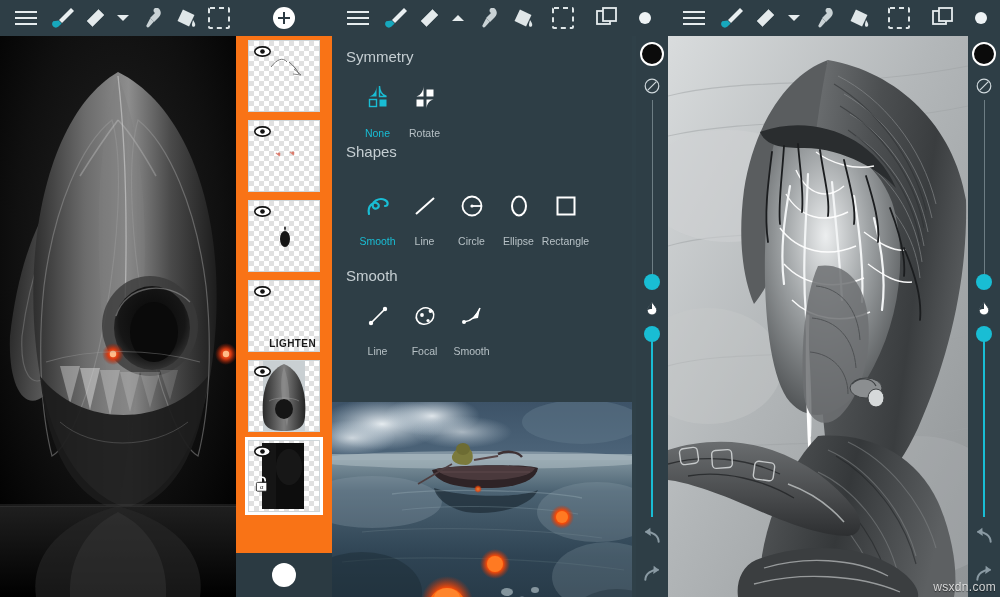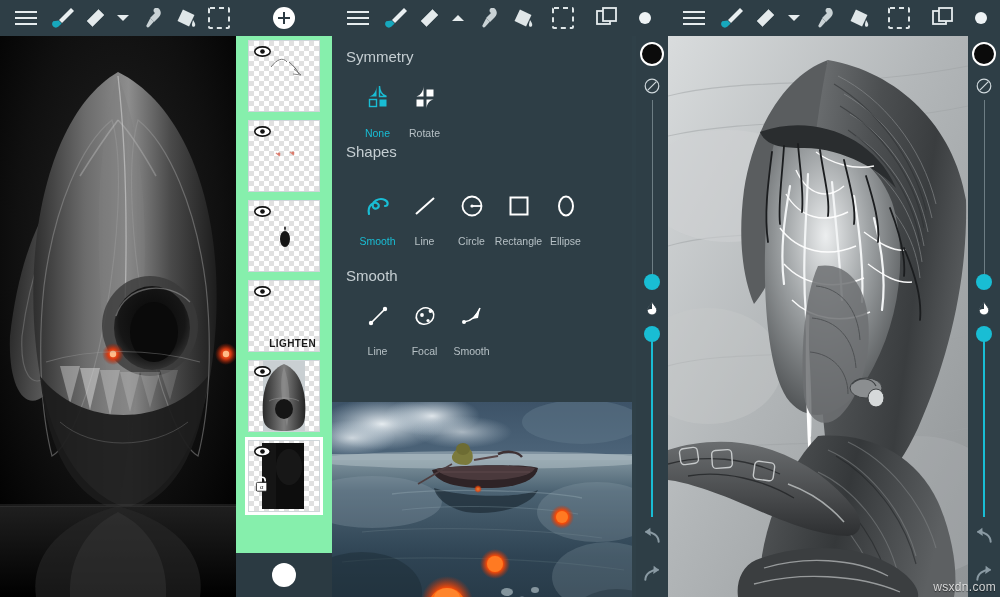--- a/index.html
+++ b/index.html
@@ -28,21 +28,21 @@
 
   
   #panel-left{left:0;width:236px;}
   .art-left{
     position:absolute;left:0;top:36px;width:236px;height:561px;
     background:#050505;
     overflow:hidden;
   }
 
   
-  #panel-layers{left:236px;width:96px;background:#86efac;}
+  #panel-layers{left:236px;width:96px;background:#f97316;}
   .layers-head{
     position:absolute;left:0;top:0;width:96px;height:36px;
     background:#2e3e46;display:flex;align-items:center;justify-content:center;
   }
   .addbtn{
     width:22px;height:22px;border-radius:50%;
     background:#ffffff;position:relative;
   }
   .addbtn:before,.addbtn:after{
     content:"";position:absolute;background:#2b3a42;
@@ -470,32 +470,32 @@
                 <circle cx="13" cy="12" r="9.5" fill="none" stroke="#ffffff" stroke-width="1.8"></circle>
                 <line x1="13" y1="12" x2="22.5" y2="12" stroke="#ffffff" stroke-width="1.8"></line>
                 <circle cx="13" cy="12" r="1.6" fill="#ffffff"></circle>
               </svg>
             </span>
             <span class="cap">Circle</span>
           </div>
           <div class="opt">
             <span class="glyph">
               <svg width="26" height="24" viewBox="0 0 26 24">
+                <ellipse cx="13" cy="12" rx="7" ry="9.5" fill="none" stroke="#ffffff" stroke-width="2"></ellipse>
+              </svg>
+            </span>
+            <span class="cap">Ellipse</span>
+          </div>
+          <div class="opt">
+            <span class="glyph">
+              <svg width="26" height="24" viewBox="0 0 26 24">
                 <rect x="4.5" y="3.5" width="17" height="17" fill="none" stroke="#ffffff" stroke-width="2"></rect>
               </svg>
             </span>
             <span class="cap">Rectangle</span>
-          </div>
-          <div class="opt">
-            <span class="glyph">
-              <svg width="26" height="24" viewBox="0 0 26 24">
-                <ellipse cx="13" cy="12" rx="7" ry="9.5" fill="none" stroke="#ffffff" stroke-width="2"></ellipse>
-              </svg>
-            </span>
-            <span class="cap">Ellipse</span>
           </div>
         </div>
 
         <div class="sec-title" style="top:231px;">Smooth</div>
         <div class="opt-row" style="top:264px;padding-left:22px;">
           <div class="opt">
             <span class="glyph">
               <svg width="26" height="24" viewBox="0 0 26 24">
                 <line x1="6" y1="19" x2="20" y2="5" stroke="#ffffff" stroke-width="1.7"></line>
                 <circle cx="6" cy="19" r="2.2" fill="#ffffff"></circle>

